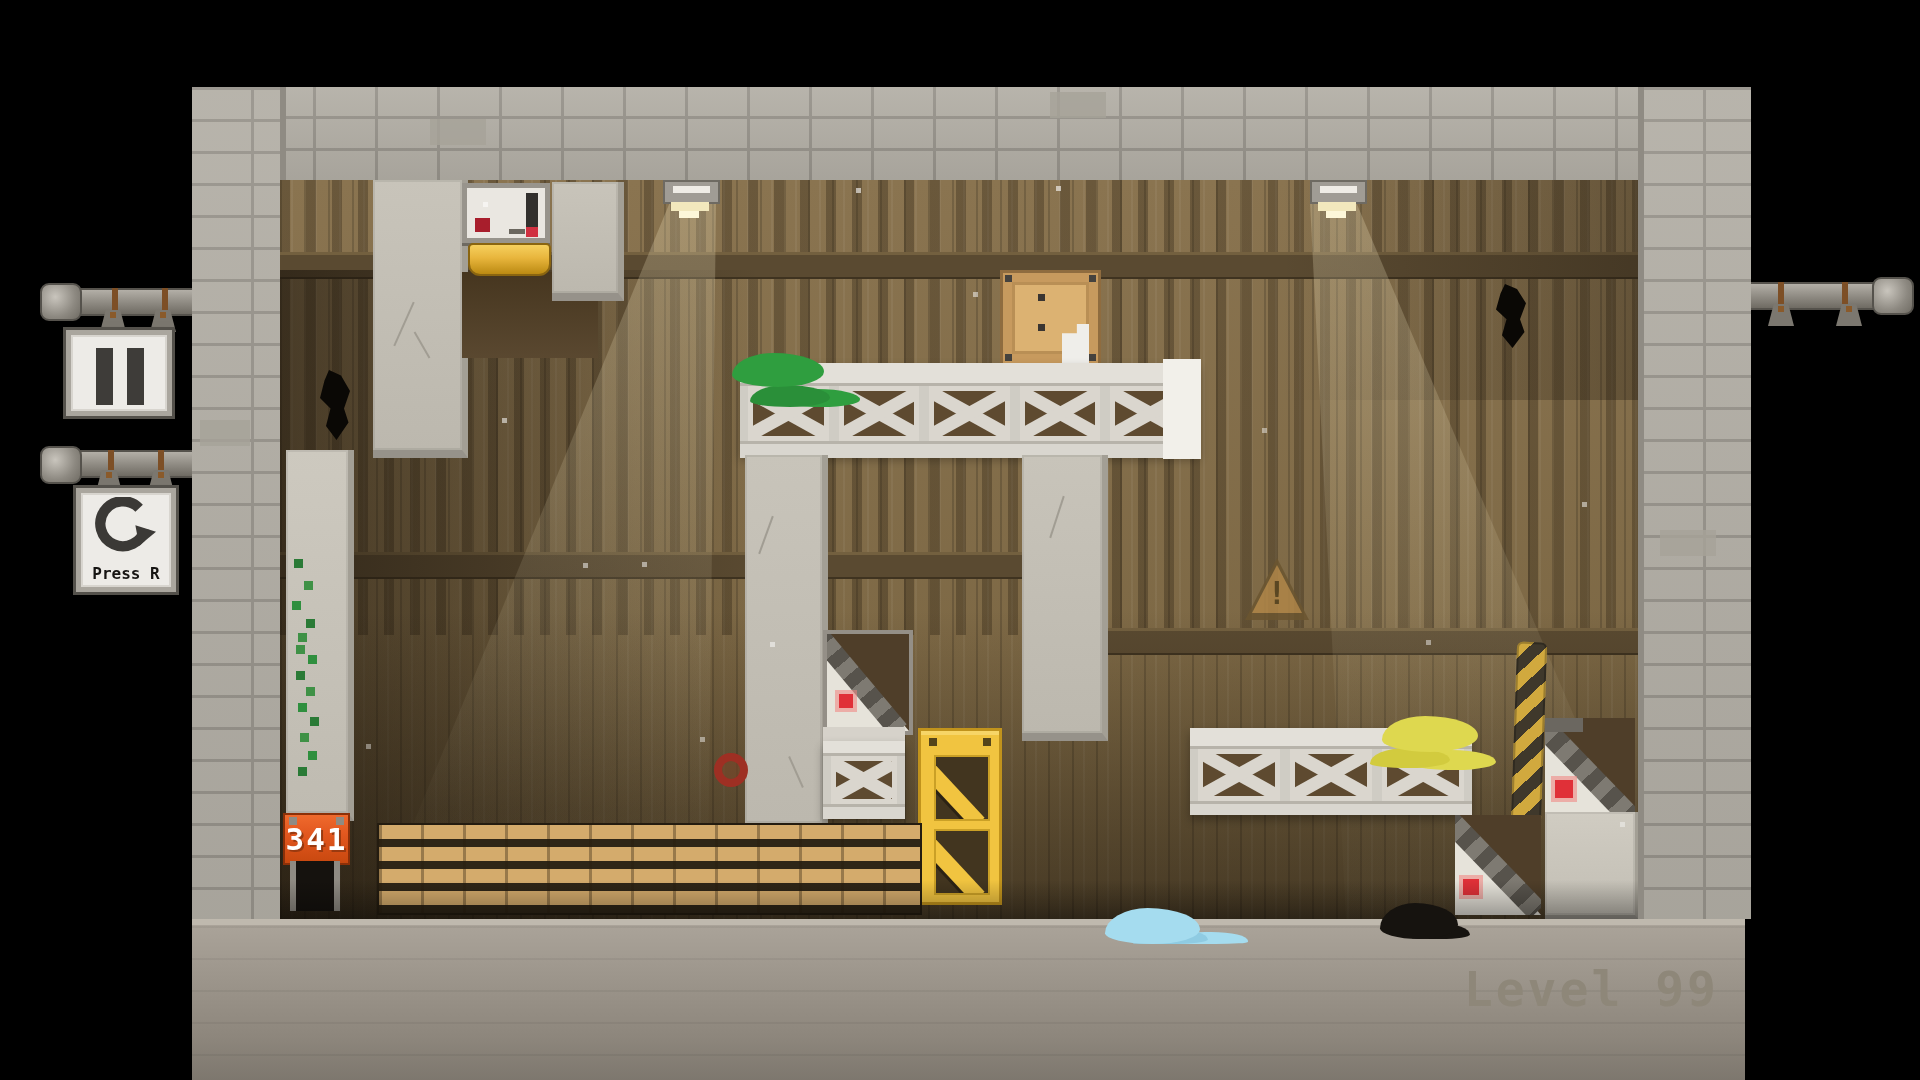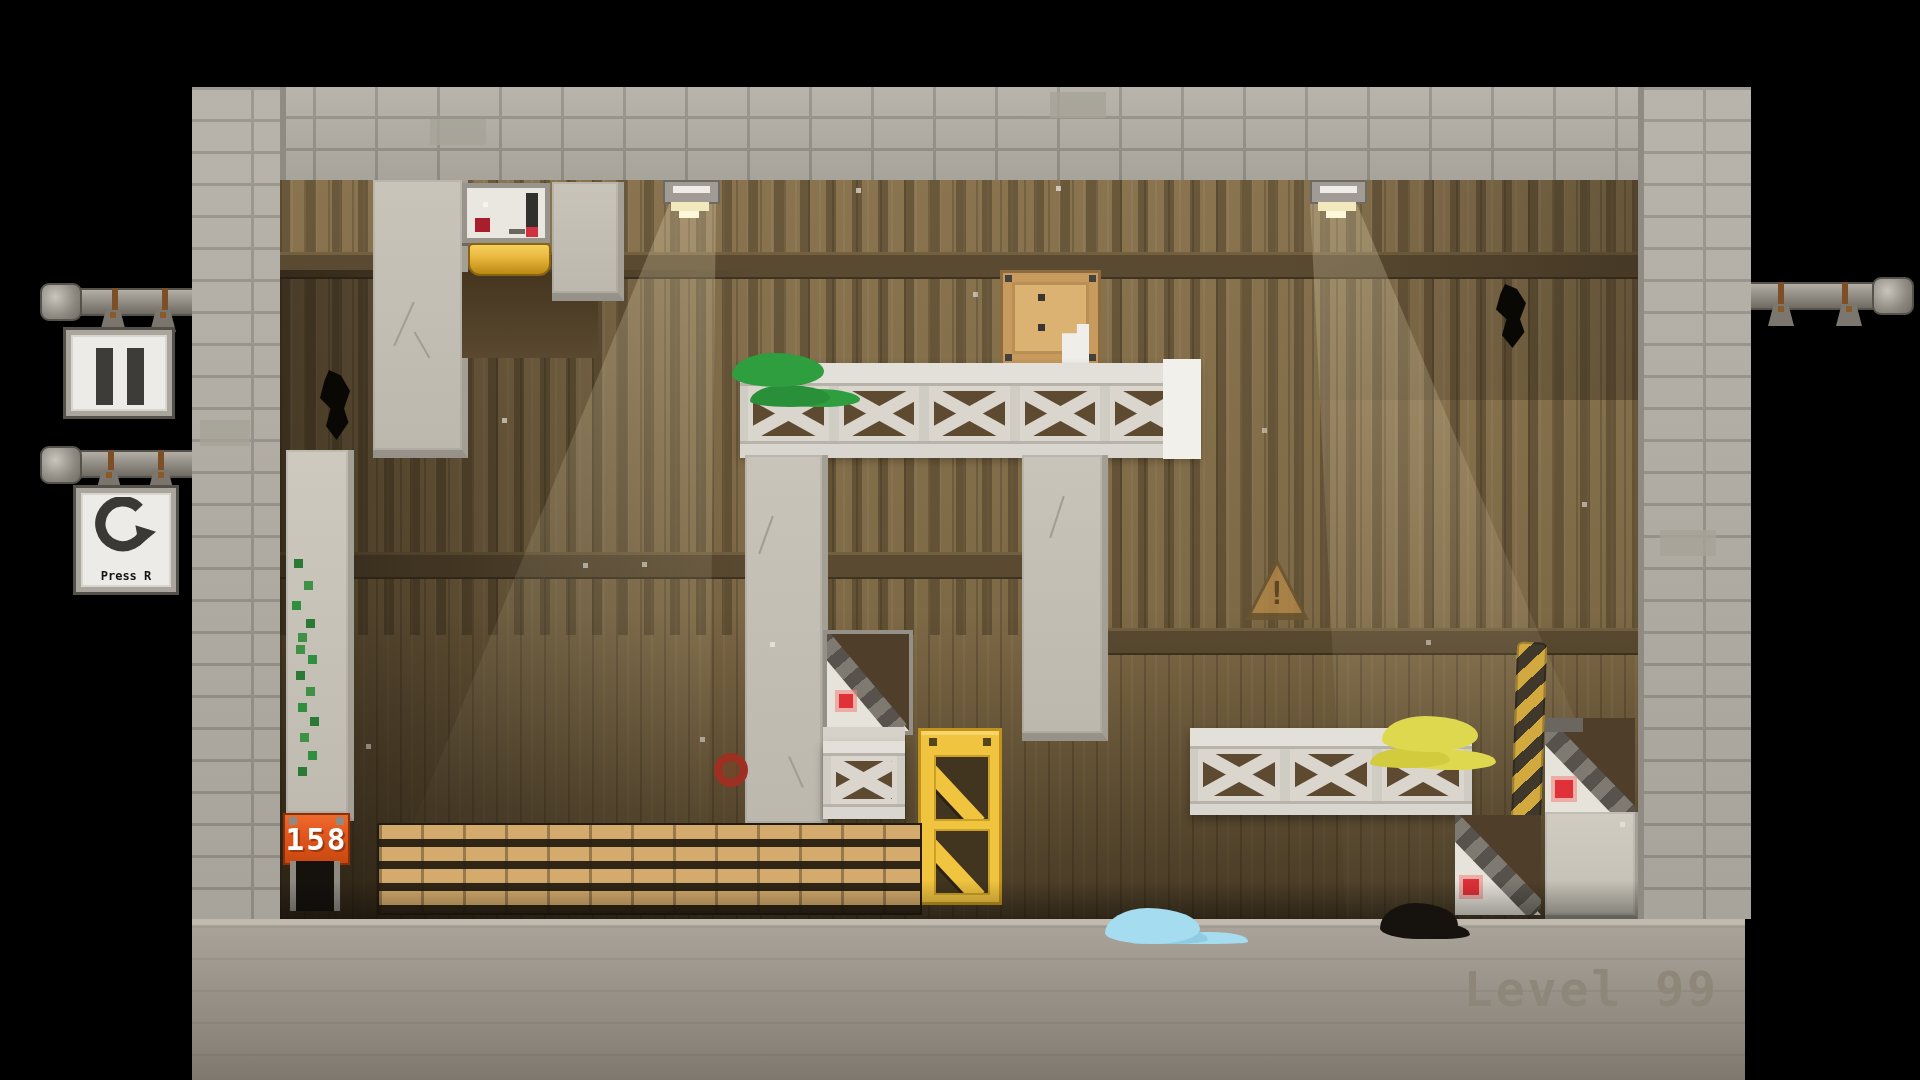--- a/index.html
+++ b/index.html
@@ -171,21 +171,21 @@
   <div class="cap" style="left:40px;top:446px;"></div>
   <div class="band" style="left:108px;top:450px;"></div>
   <div class="band" style="left:158px;top:450px;"></div>
   <div class="strap" style="left:96px;top:470px;"></div>
   <div class="strap" style="left:148px;top:470px;"></div>
   <div class="sign" style="left:76px;top:488px;width:90px;height:94px;">
     <svg width="62" height="60" viewBox="0 0 64 64" style="position:absolute;left:14px;top:4px;">
       <path d="M46 12 A 24 24 0 1 0 52 34" fill="none" stroke="#3b3936" stroke-width="11"></path>
       <polygon points="42,30 64,37 46,52" fill="#3b3936"></polygon>
     </svg>
-    <div class="signtext" style="bottom:4px;font-size:12px;">Press R</div>
+    <div class="signtext" style="bottom:4px;font-size:16px;">Press R</div>
   </div>
 
   <div class="pipe" style="left:1738px;top:282px;width:150px;"></div>
   <div class="cap" style="left:1872px;top:277px;"></div>
   <div class="band" style="left:1778px;top:282px;"></div>
   <div class="band" style="left:1842px;top:282px;"></div>
   <div class="strap" style="left:1768px;top:304px;"></div>
   <div class="strap" style="left:1836px;top:304px;"></div>
 
   <div class="stone" id="borderTop"></div>
@@ -302,21 +302,21 @@
     <div id="bench" style="left:97px;top:643px;width:541px;height:88px;"></div>
 
     <div class="abs" style="left:434px;top:573px;width:34px;height:34px;border:8px solid #9e2f23;
          border-radius:50%;box-sizing:border-box;background:rgba(120,70,40,.6);"></div>
 
     <div class="concrete" style="left:6px;top:270px;width:62px;height:363px;background:linear-gradient(180deg,#cdc9bf,#bfbbb1);"></div>
     <div class="vine" style="left:16px;top:465px;"></div>
     <div id="sign341" style="left:3px;top:633px;width:63px;height:48px;">
       <div class="screw" style="left:4px;"></div>
         <div class="screw" style="right:4px;"></div>
-      <div class="val">158</div>
+      <div class="val">341</div>
     </div>
     <div id="doorway" style="left:10px;top:681px;width:38px;height:50px;"></div>
 
     <div class="girder" style="left:910px;top:548px;width:282px;height:87px;">
       <div class="g-top" style="height:18px;"></div>
       <div class="g-mid" style="height:52px;">
         <div class="xcell"></div>
           <div class="xcell"></div>
           <div class="xcell"></div>
       </div>

